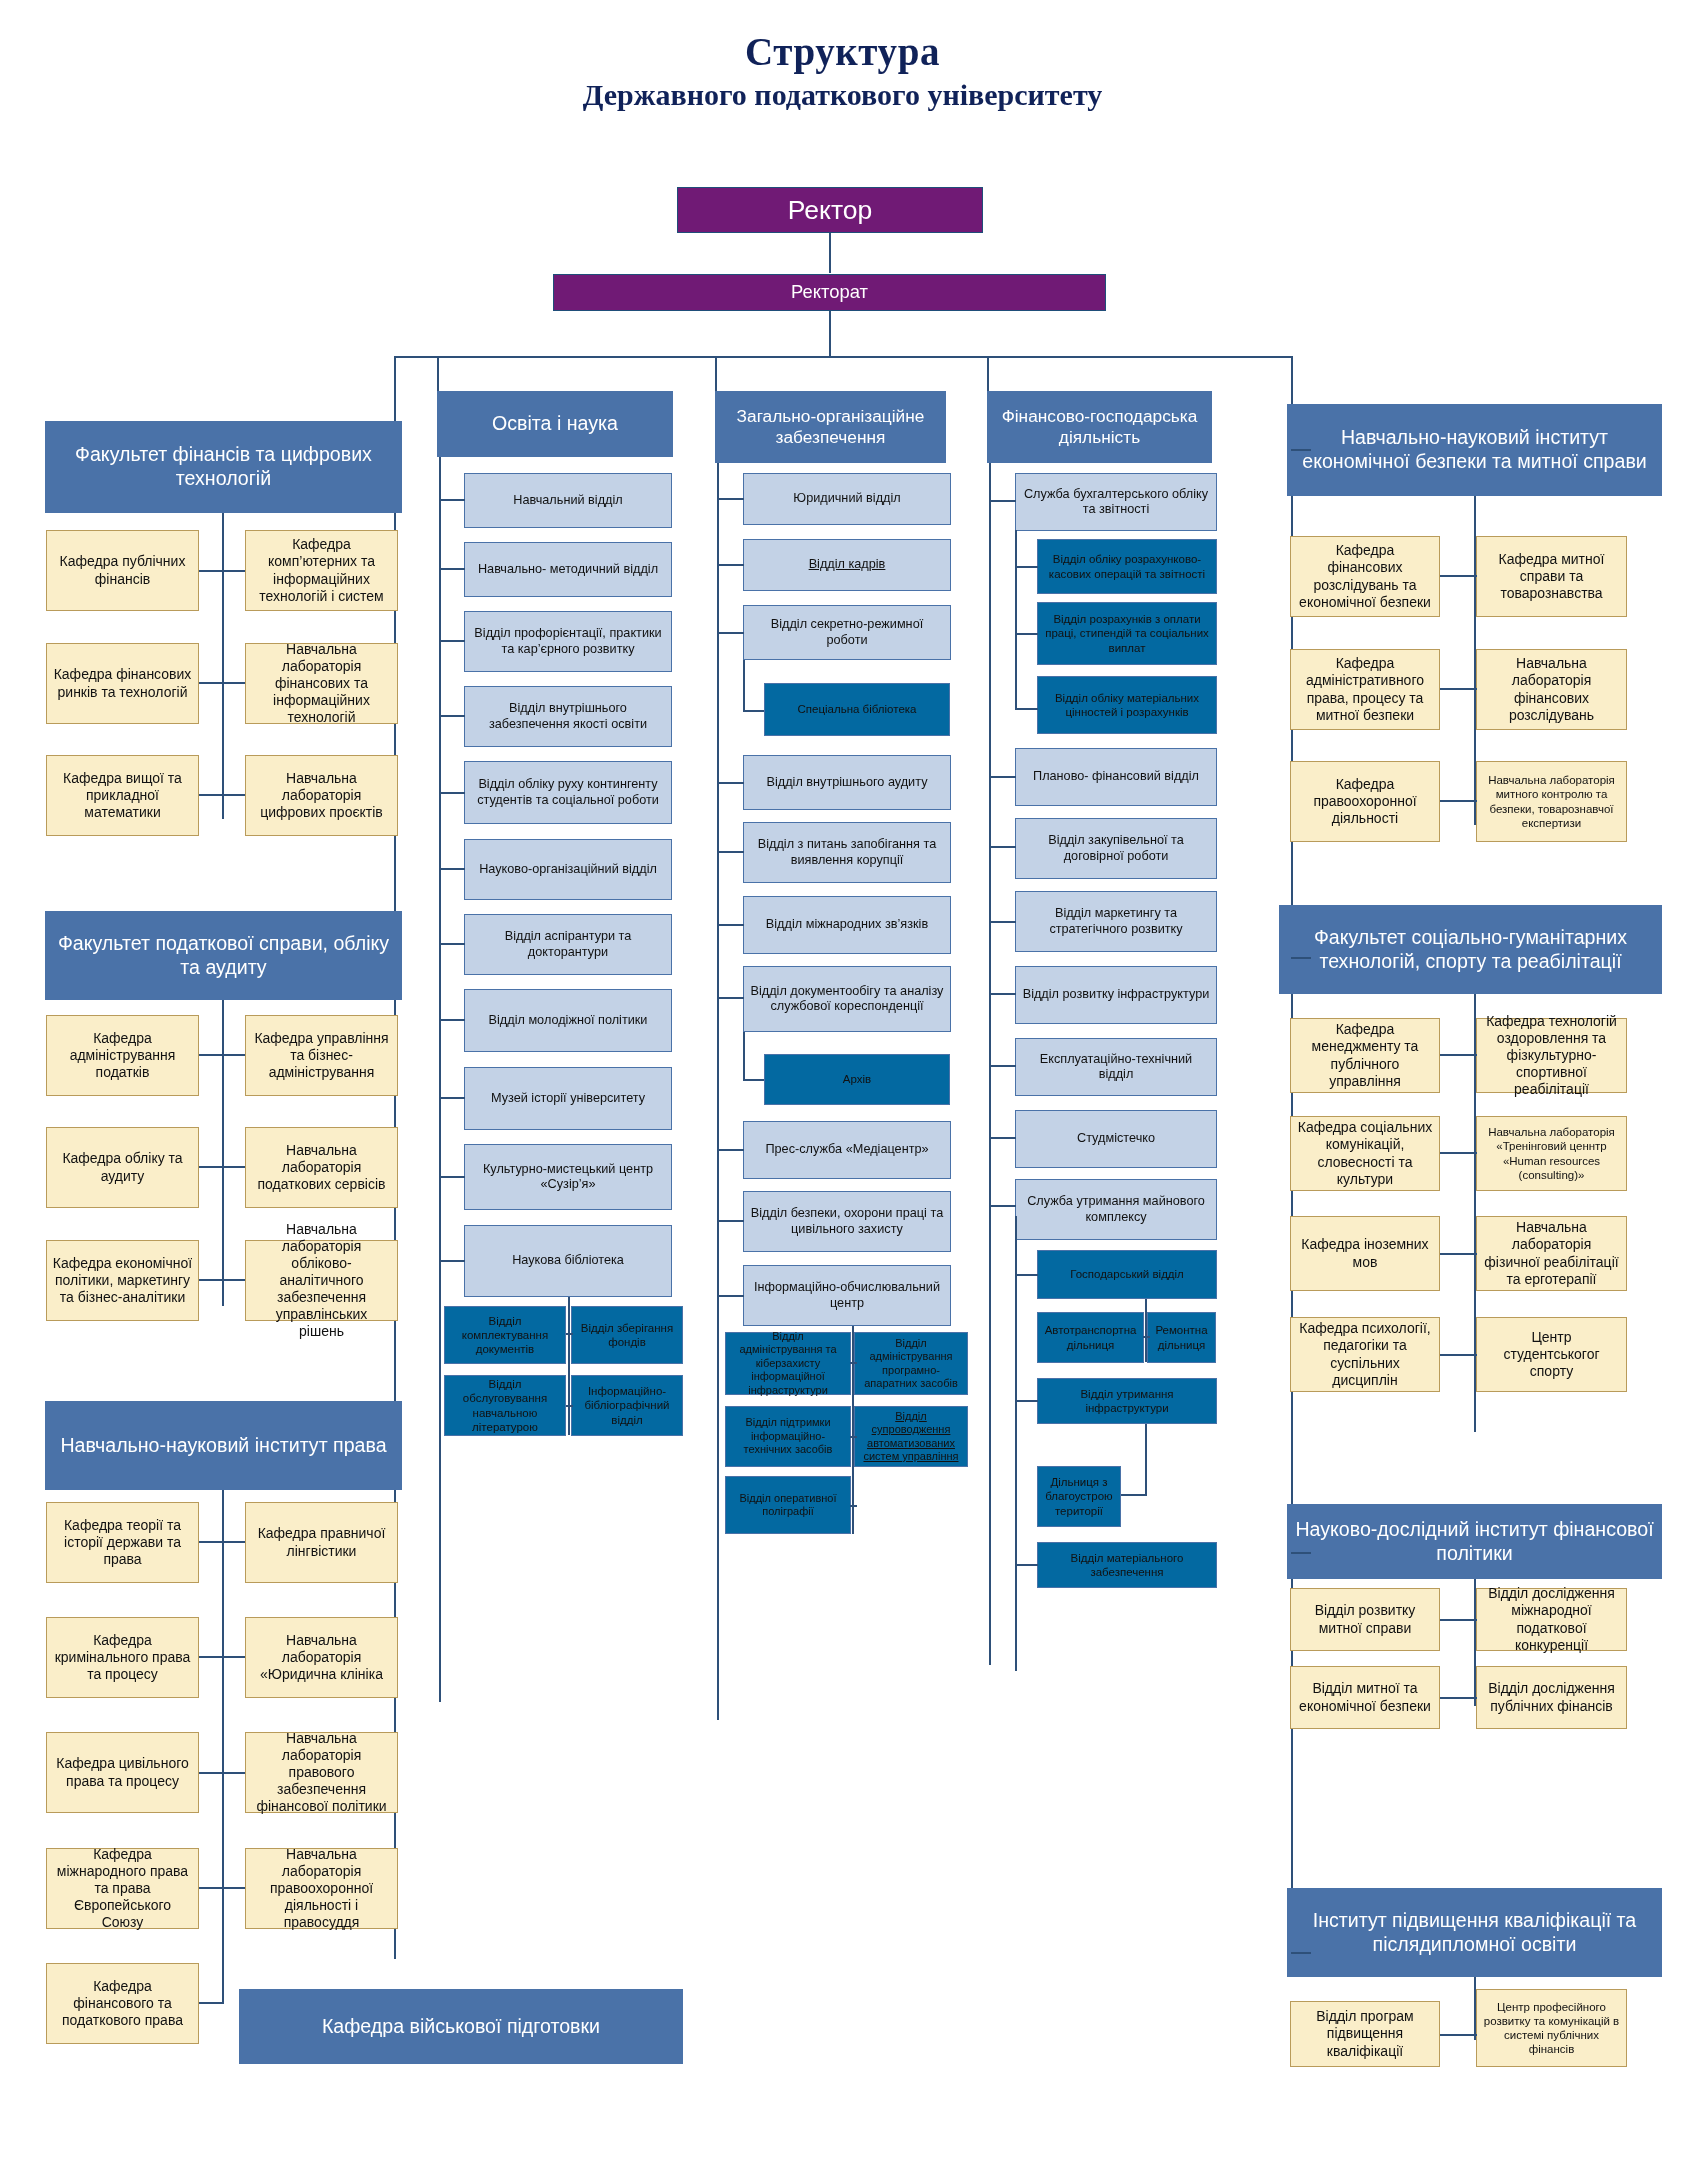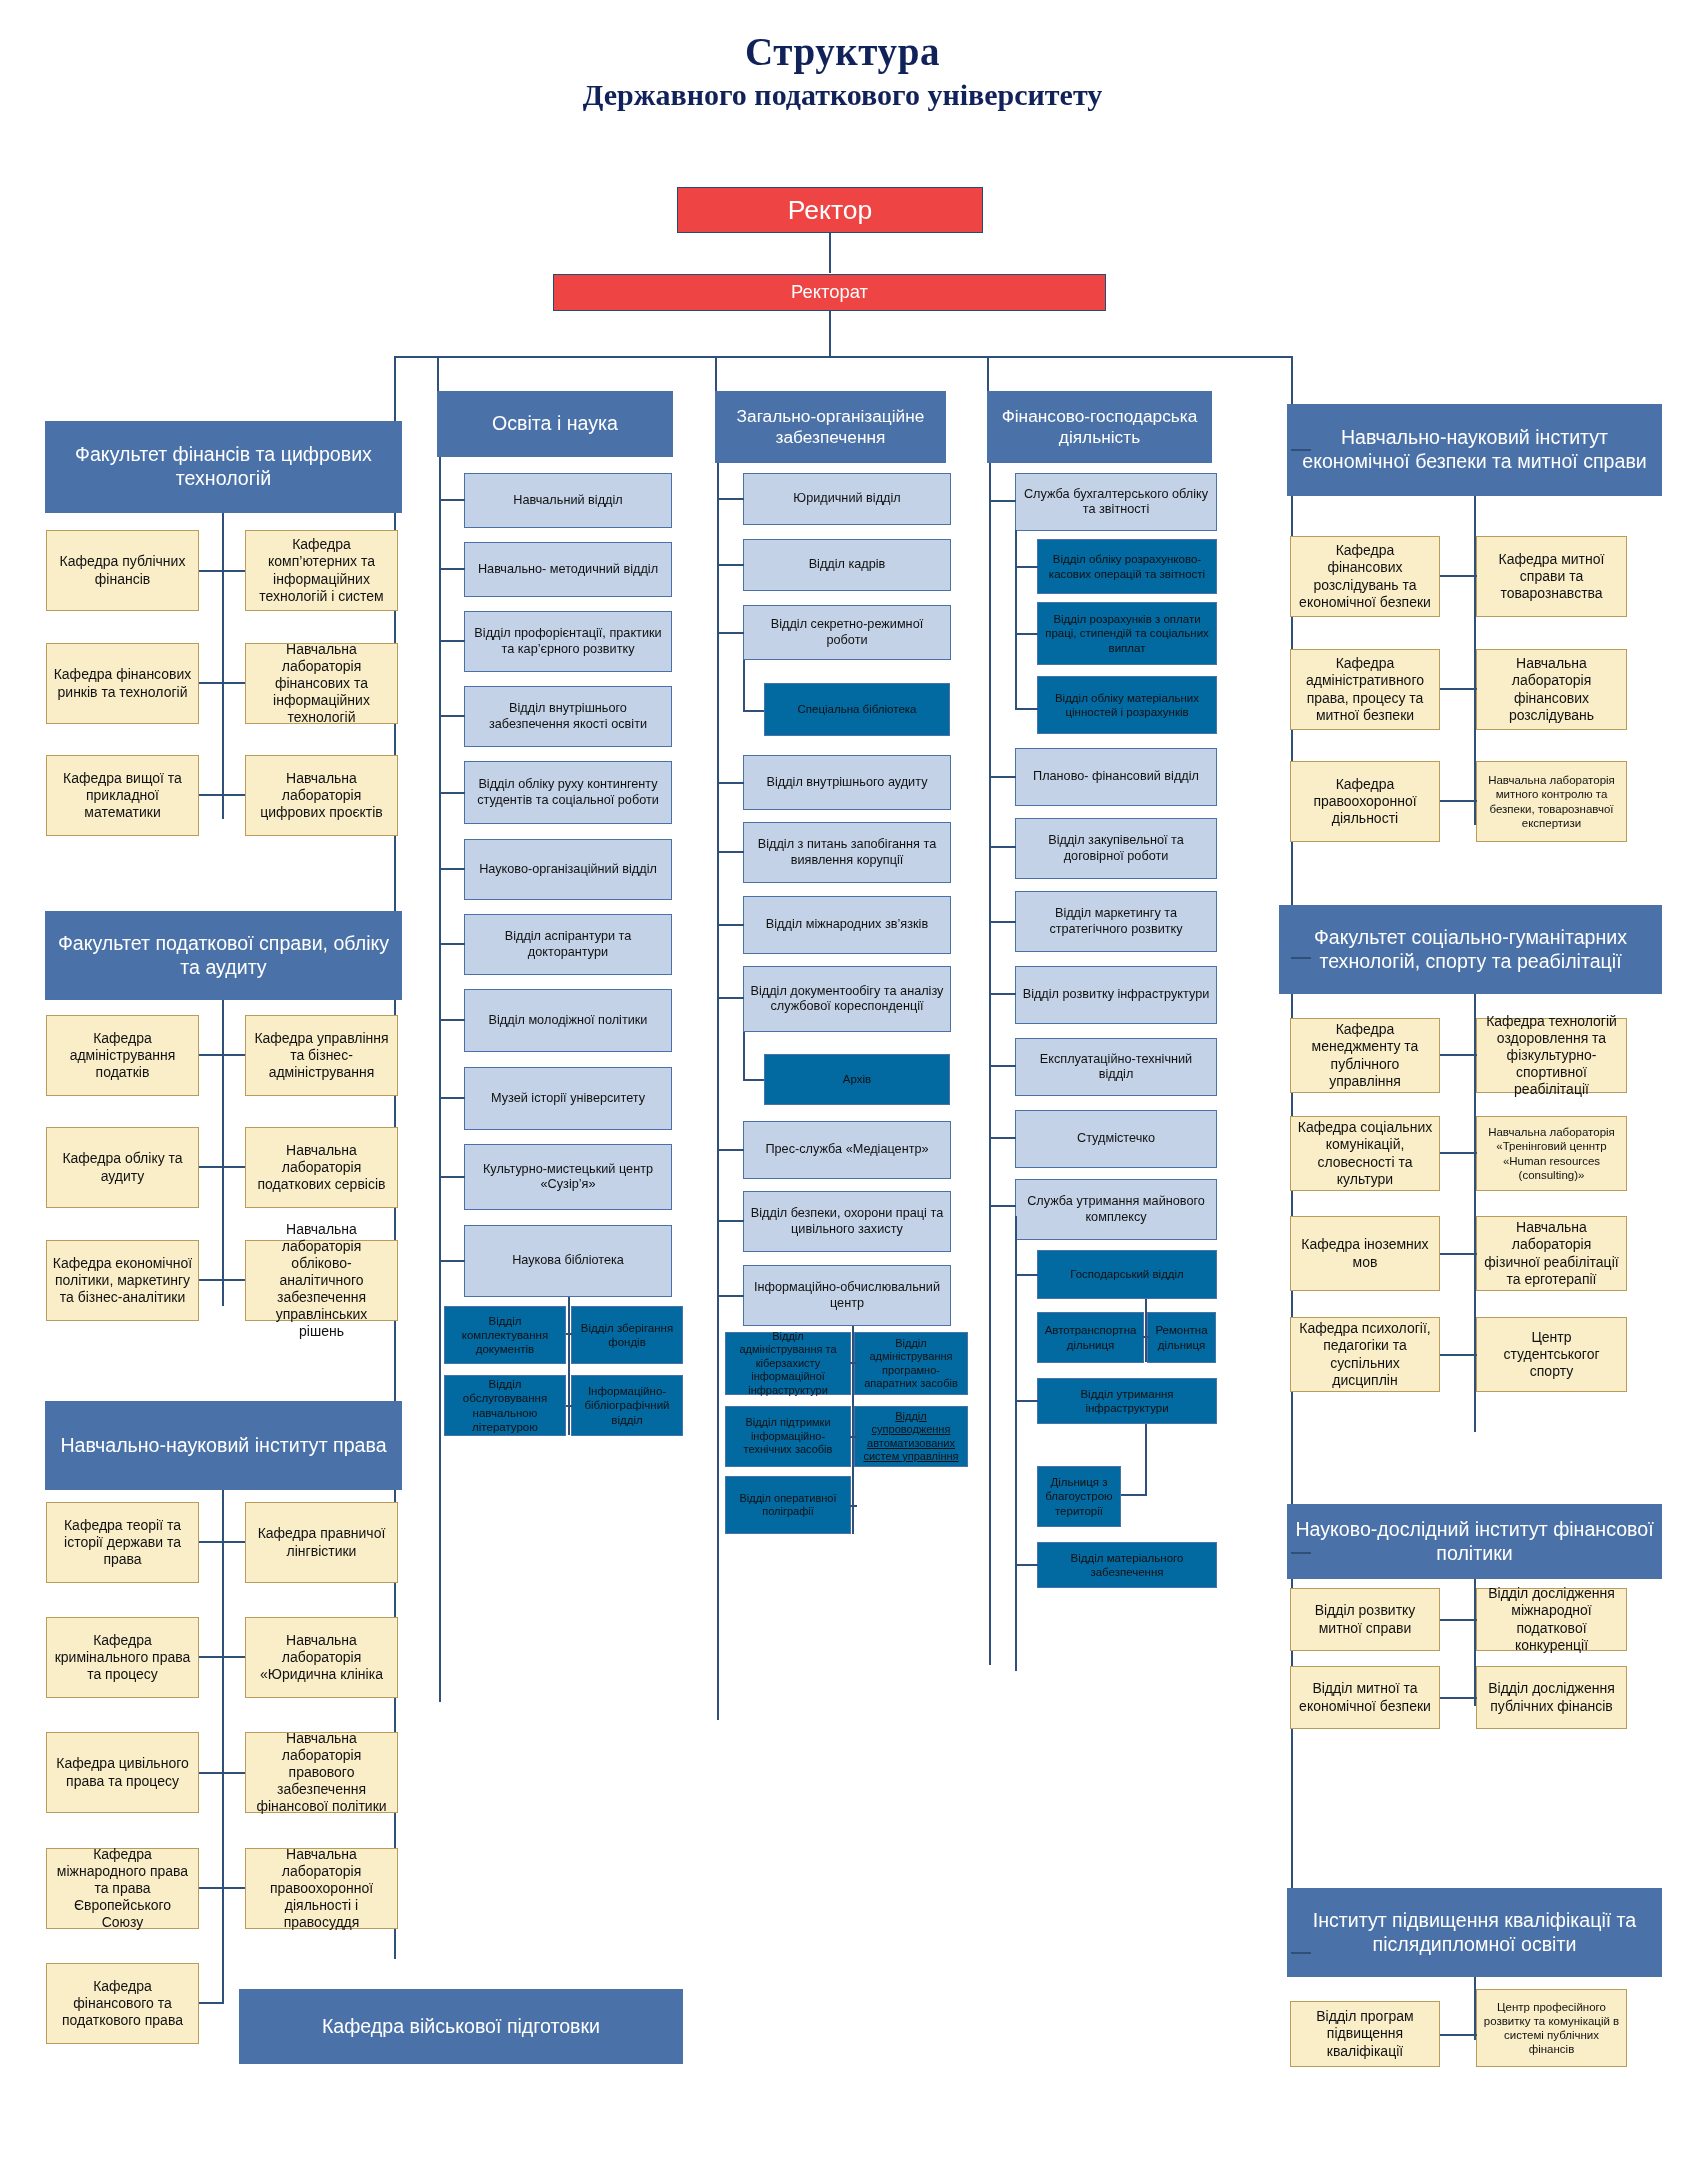--- a/index.html
+++ b/index.html
@@ -6,21 +6,21 @@
   html,body{margin:0;padding:0;background:#ffffff;}
   body{
     width:1685px;height:2183px;position:relative;
     font-family:"Liberation Sans","DejaVu Sans",sans-serif;
     color:#1a1a1a;overflow:hidden;
   }
   
   .box{position:absolute;box-sizing:border-box;display:flex;align-items:center;
        justify-content:center;text-align:center;line-height:1.22;}
   .navy{background:#4a72a8;color:#ffffff;border:0.6px solid #4a72a8;}
-  .navy-dark{background:#ef4444;color:#ffffff;border:0.6px solid #1f4e79;}
+  .navy-dark{background:#701a75;color:#ffffff;border:0.6px solid #1f4e79;}
   .cream{background:#faeec9;border:0.6px solid #b99b5a;color:#111111;}
   .blue-mid{background:#c3d2e6;border:0.6px solid #4a72a8;color:#111111;}
   .blue-light{background:#0369a1;border:0.6px solid #4a72a8;color:#111111;}
 
   
   .ln{position:absolute;background:#2e5079;}
   .vl{width:1.7px;}
   .hl{height:1.7px;}
 
   
@@ -159,21 +159,21 @@
 <div class="box blue-light t-small pad" style="left:444px;top:1375px;width:122px;height:61px;">Відділ обслуговування навчальною літературою</div>
 <div class="box blue-light t-small pad" style="left:571px;top:1375px;width:112px;height:61px;">Інформаційно-бібліографічний відділ</div>
 <div class="ln hl" style="left:566px;top:1405px;width:7px;"></div>
 
 <div class="box navy t-head-sm pad" style="left:715px;top:391px;width:231px;height:72px;">Загально-організаційне забезпечення</div>
 <div class="ln vl" style="left:717px;top:463px;height:1257px;"></div>
 
 <div class="box blue-mid t-sub pad" style="left:743px;top:473px;width:208px;height:52px;">Юридичний відділ</div>
 <div class="ln hl" style="left:717px;top:498px;width:26.5px;"></div>
 
-<div class="box blue-mid t-sub pad" style="left:743px;top:539px;width:208px;height:52px;">Відділ кадрів</div>
+<div class="box blue-mid t-sub pad" style="left:743px;top:539px;width:208px;height:52px;text-decoration:underline;">Відділ кадрів</div>
 <div class="ln hl" style="left:717px;top:564px;width:26.5px;"></div>
 
 <div class="box blue-mid t-sub pad" style="left:743px;top:605px;width:208px;height:55px;">Відділ секретно-режимної роботи</div>
 <div class="ln hl" style="left:717px;top:632px;width:26.5px;"></div>
 <div class="ln vl" style="left:743px;top:660px;height:52px;"></div>
 <div class="ln hl" style="left:743px;top:710px;width:23px;"></div>
 <div class="box blue-light t-small pad" style="left:764px;top:683px;width:186px;height:53px;">Спеціальна бібліотека</div>
 
 <div class="box blue-mid t-sub pad" style="left:743px;top:755px;width:208px;height:55px;">Відділ внутрішнього аудиту</div>
 <div class="ln hl" style="left:717px;top:782px;width:26.5px;"></div>

